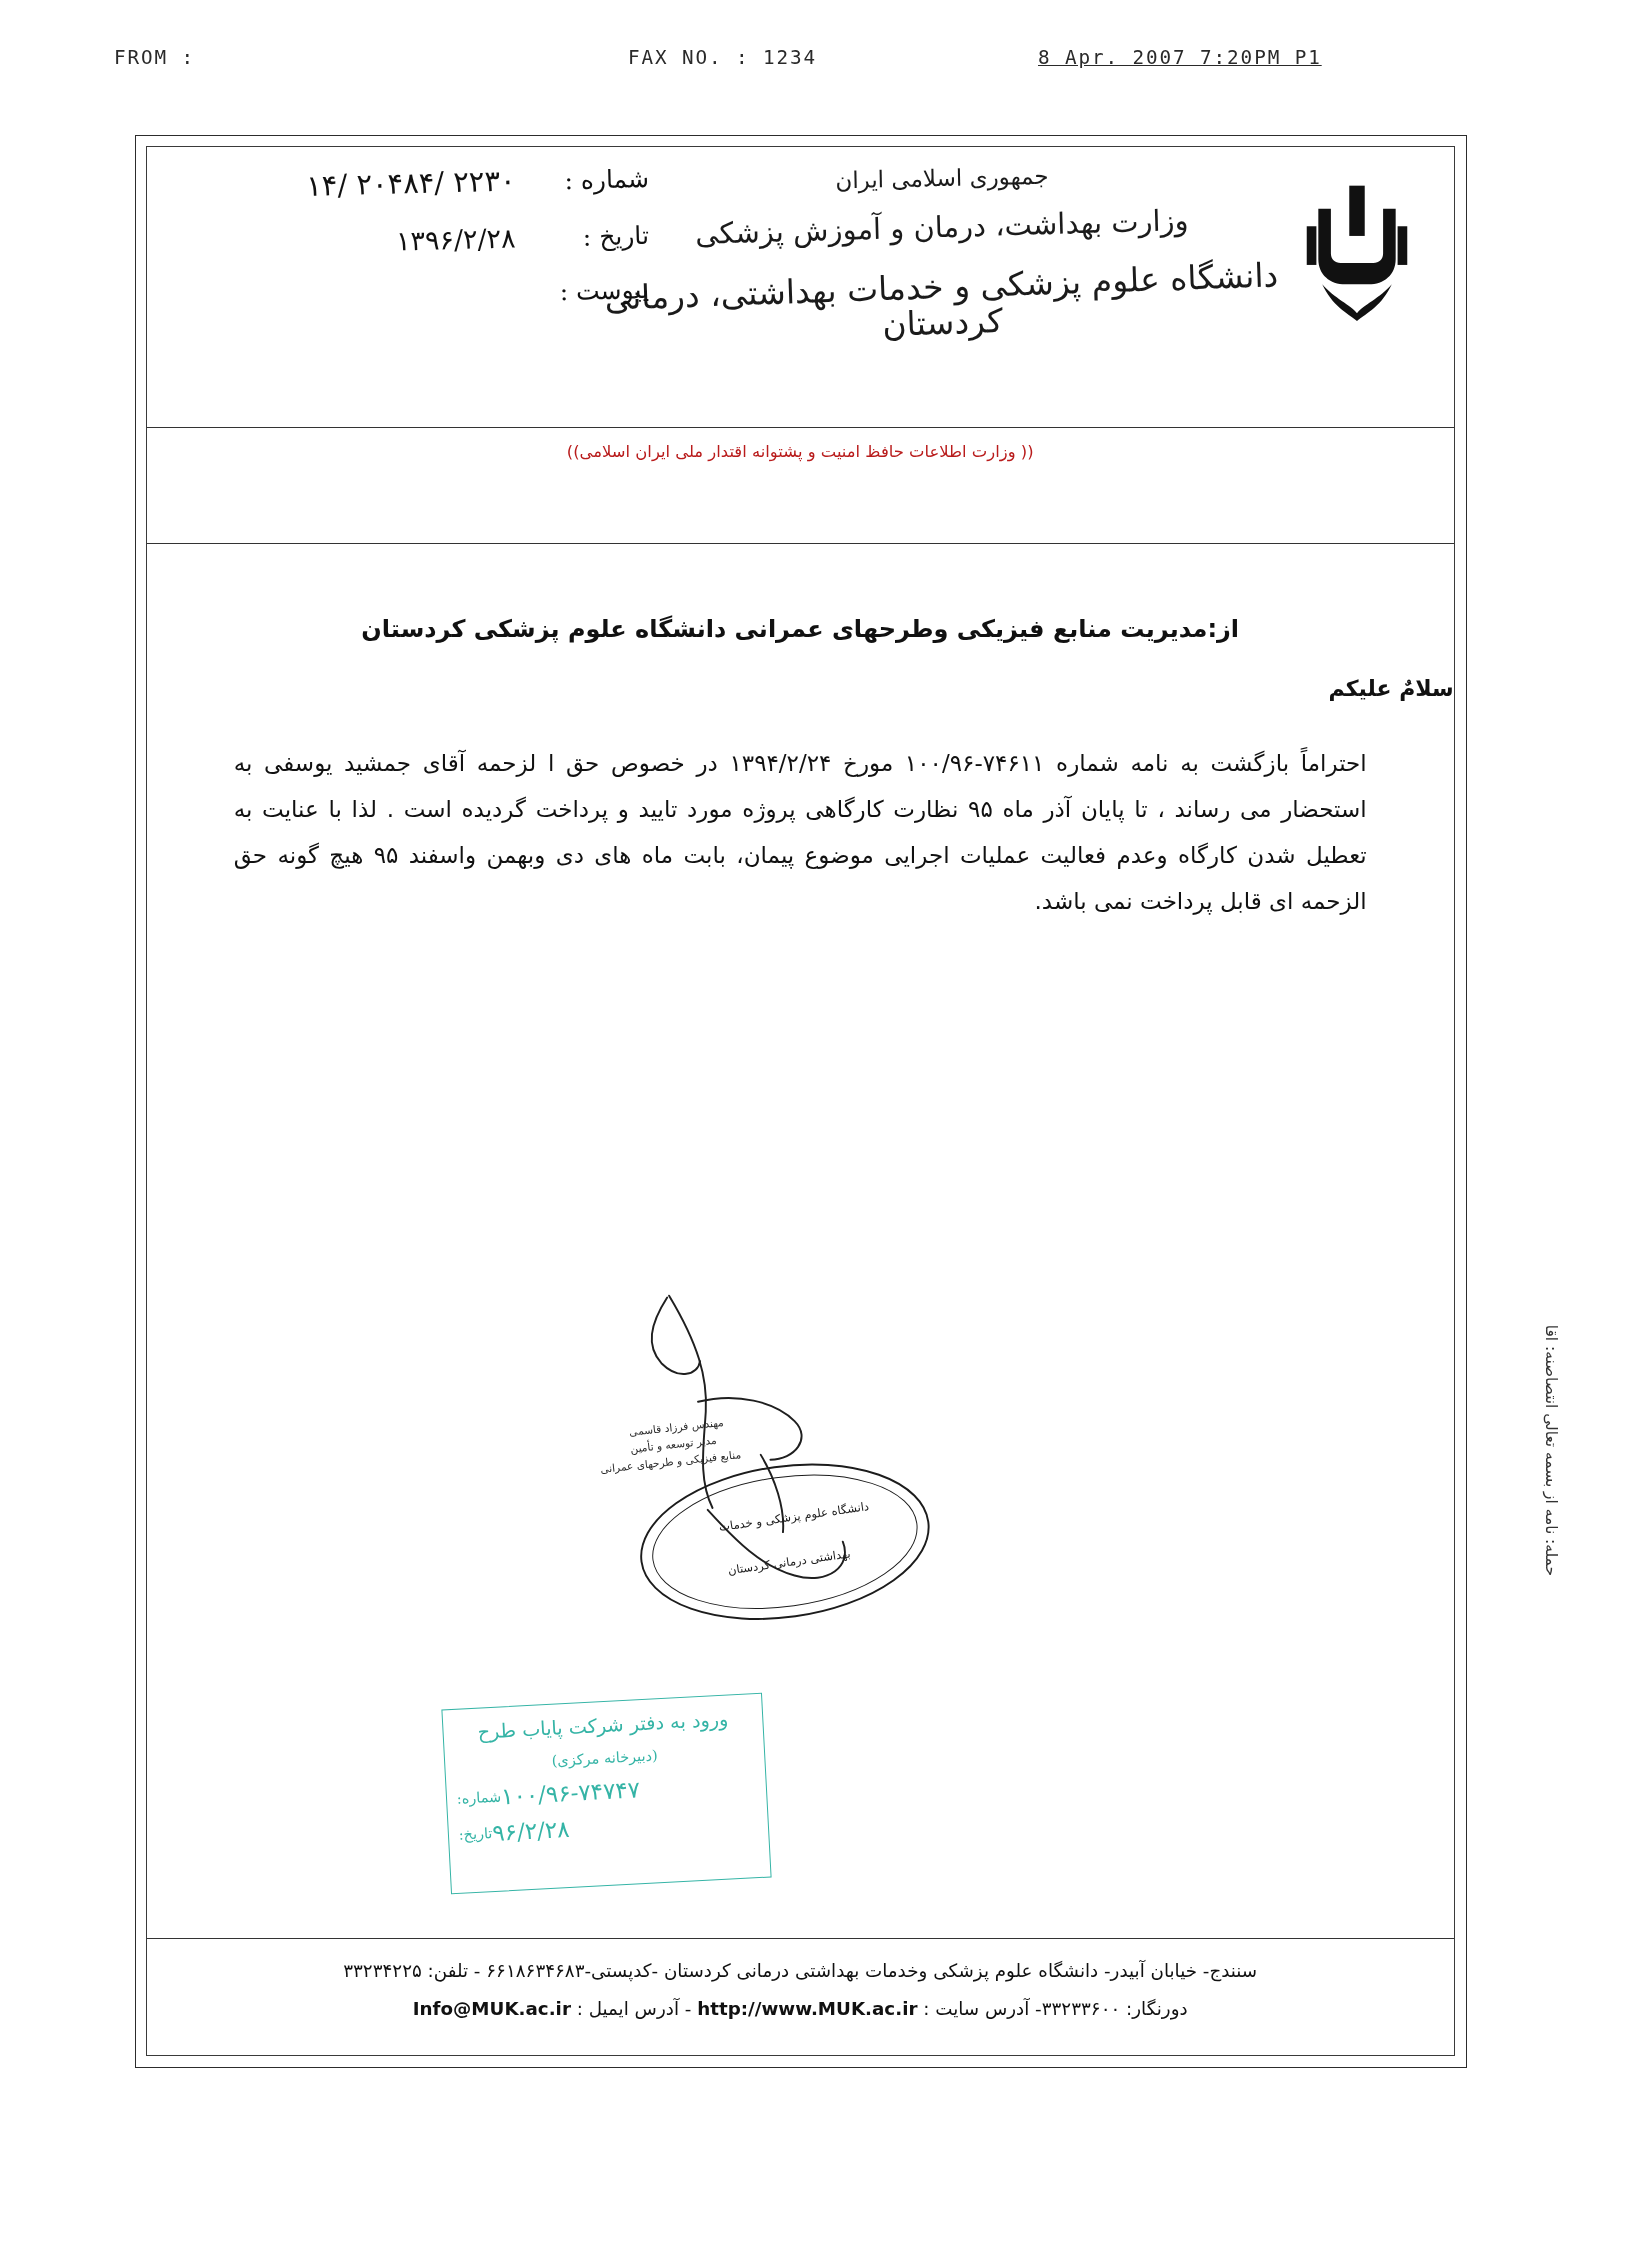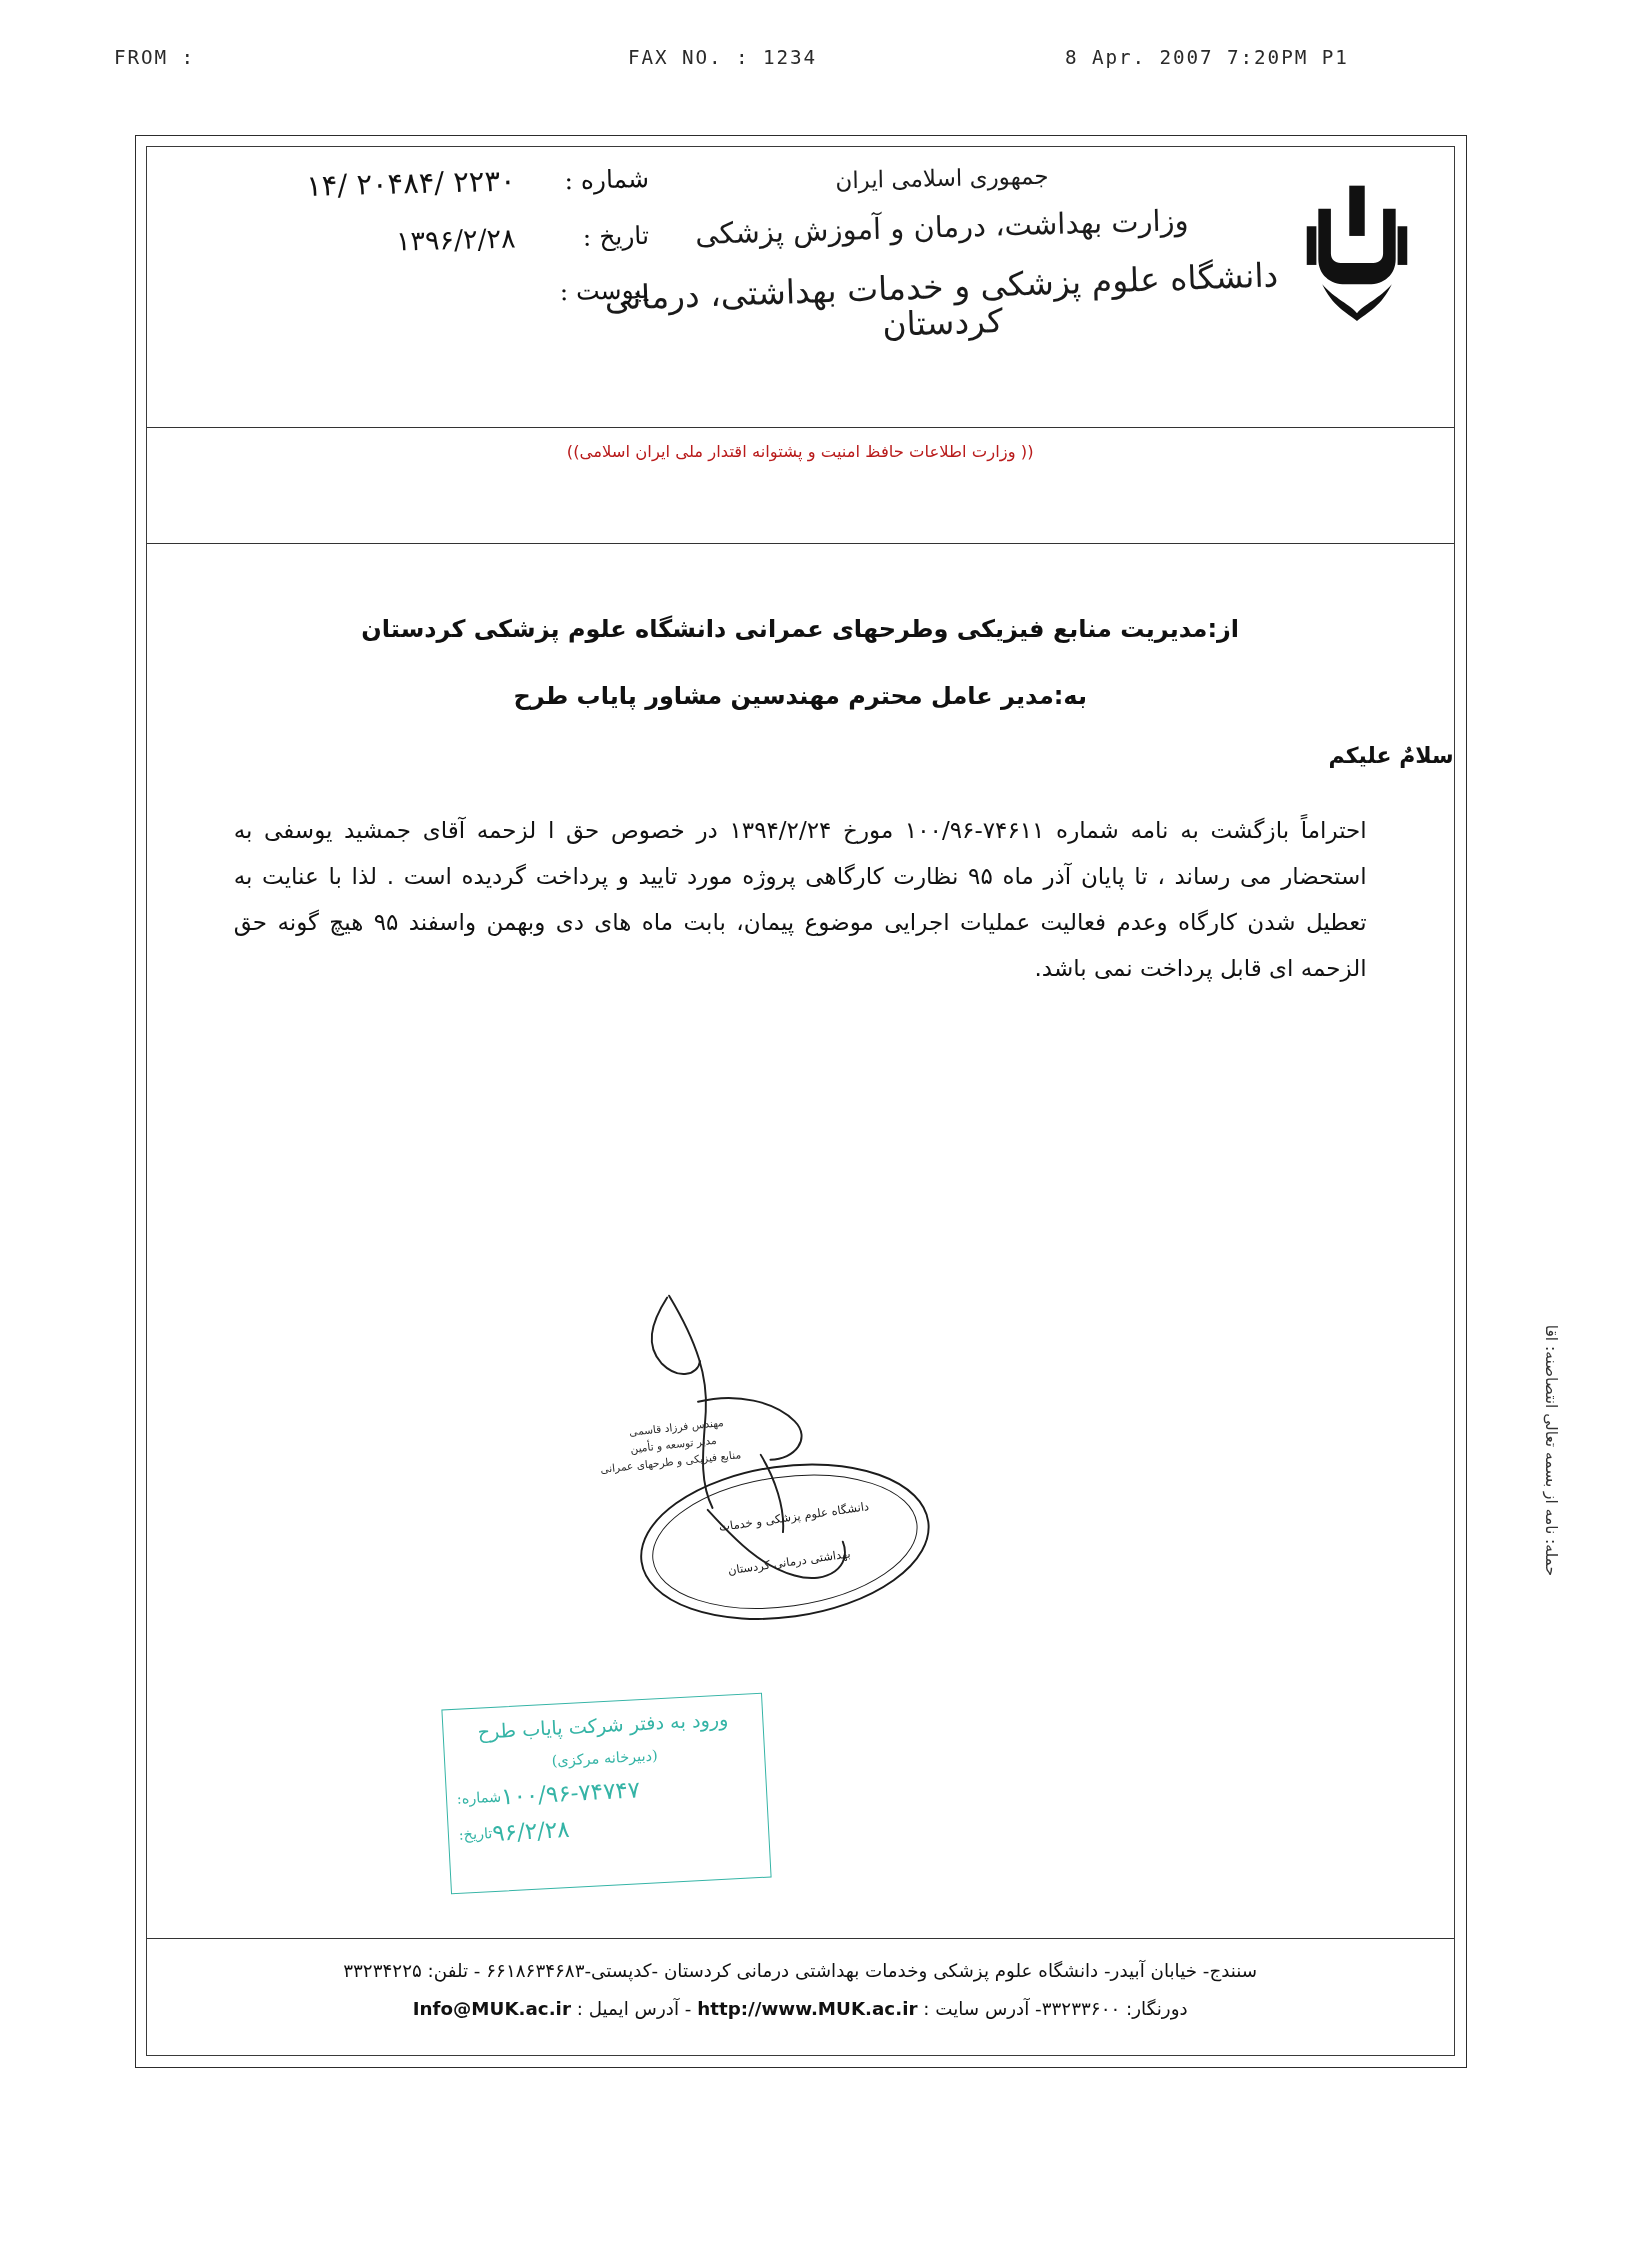--- a/index.html
+++ b/index.html
@@ -24,21 +24,21 @@
     width: 1641px;
     height: 29px;
     font-family: "DejaVu Sans Mono", "Liberation Mono", monospace;
     font-size: 19.3px;
     letter-spacing: 1.9px;
     color: #2a2a2a;
     padding-left: 8px;
   }
   .fax-from  { position: absolute; left: 114px;  top: 0; }
   .fax-no    { position: absolute; left: 628px;  top: 0; }
-  .fax-date  { position: absolute; left: 1065px; top: 0; }
+  .fax-date  { position: absolute; left: 1038px; top: 0; text-decoration: underline; }
 
   
   .sheet {
     position: absolute;
     left: 135px;
     top: 135px;
     width: 1330px;
     height: 1931px;
     border: 1.9px solid #2c2c2c;
     background: #fff;
@@ -304,21 +304,20 @@
         </div>
       </div>
     </div>
 
     <div class="slogan">
       <div class="slogan-sub">(( وزارت اطلاعات حافظ امنیت و پشتوانه اقتدار ملی ایران اسلامی))</div>
     </div>
 
     <div class="body-area">
       <div class="line-from">از:مدیریت منابع فیزیکی وطرحهای عمرانی دانشگاه علوم پزشکی کردستان</div>
-      <div class="line-to">به:مدیر عامل محترم مهندسین مشاور پایاب طرح</div>
       <div class="line-greet">سلامٌ علیکم</div>
       <div class="para">احتراماً بازگشت به نامه شماره ۷۴۶۱۱-۱۰۰/۹۶ مورخ ۱۳۹۴/۲/۲۴ در خصوص حق ا لزحمه آقای جمشید یوسفی  به استحضار می رساند ، تا پایان آذر ماه ۹۵ نظارت کارگاهی پروژه مورد تایید و پرداخت گردیده است . لذا با عنایت به تعطیل شدن کارگاه وعدم فعالیت عملیات اجرایی موضوع پیمان، بابت ماه های دی وبهمن واسفند ۹۵ هیچ گونه حق الزحمه ای قابل پرداخت نمی باشد.</div>
     </div>
 
     <div class="sig-area">
       <svg class="sig-svg" width="541" height="386" viewBox="0 0 560 400" aria-hidden="true">
         <g fill="none" stroke="#1f1f1f" stroke-width="2" stroke-linecap="round">
           <path d="M120 10 C 150 60, 160 95, 158 130 C 156 165, 150 200, 165 230"></path>
           <path d="M118 12 C 100 40, 96 62, 112 80 C 130 98, 150 92, 152 78"></path>
           <path d="M150 120 C 190 110, 230 120, 250 140 C 268 158, 250 180, 225 180"></path>

